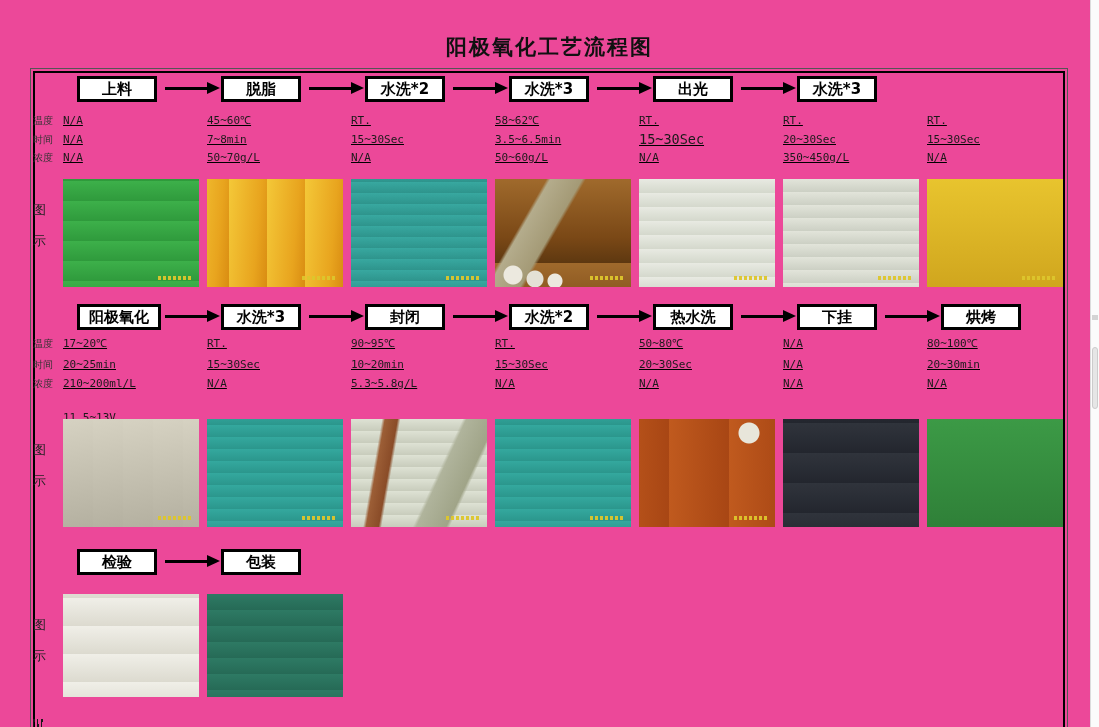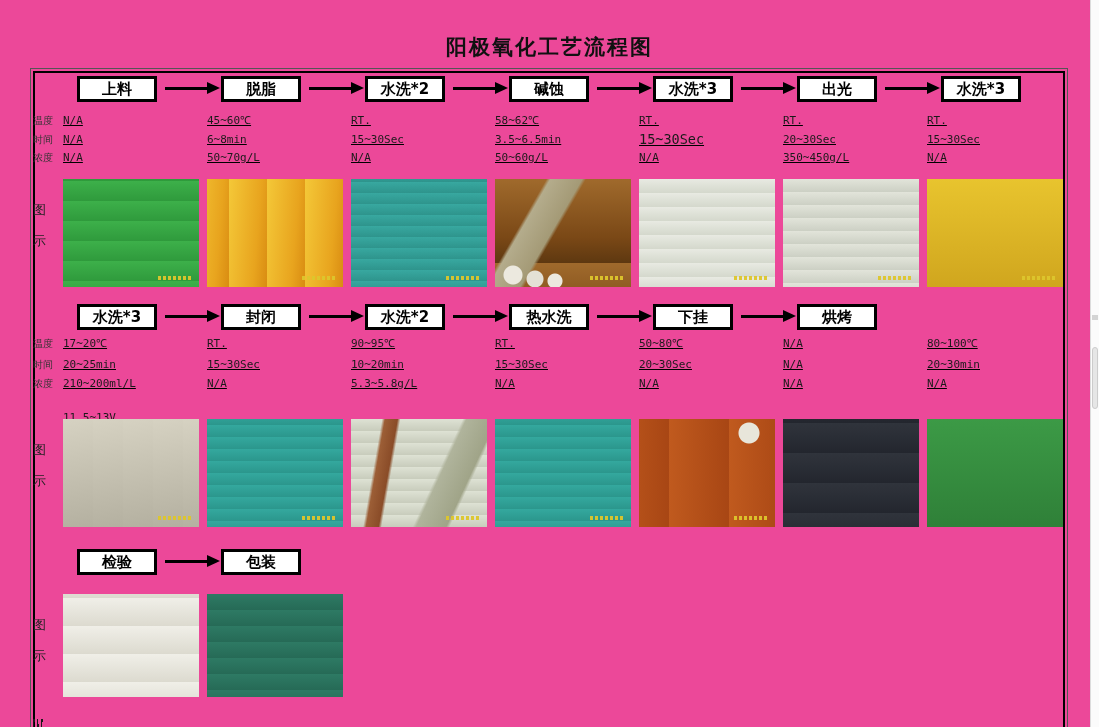--- a/index.html
+++ b/index.html
@@ -161,21 +161,20 @@
 
   <div class="frame-outer">
     <div class="frame-inner"></div>
   </div>
 
   <div id="content">
       <div class="row box-row" style="top: 76px;">
         <div class="bcol"><div class="pbox"><span>上料</span></div><div class="arrow"></div></div>
         <div class="bcol"><div class="pbox"><span>脱脂</span></div><div class="arrow"></div></div>
         <div class="bcol"><div class="pbox"><span>水洗*2</span></div><div class="arrow"></div></div>
-        <div class="bcol"><div class="pbox"><span>碱蚀</span></div><div class="arrow"></div></div>
         <div class="bcol"><div class="pbox"><span>水洗*3</span></div><div class="arrow"></div></div>
         <div class="bcol"><div class="pbox"><span>出光</span></div><div class="arrow"></div></div>
         <div class="bcol"><div class="pbox"><span>水洗*3</span></div></div>
       </div>
       <div class="row param-row" style="top: 113px;">
         <div class="plabel">温度</div>
         <div class="pcell">
           <div class="pval">N/A</div>
         </div>
         <div class="pcell">
@@ -196,21 +195,21 @@
         <div class="pcell">
           <div class="pval">RT.</div>
         </div>
       </div>
       <div class="row param-row" style="top: 132px;">
         <div class="plabel">时间</div>
         <div class="pcell">
           <div class="pval">N/A</div>
         </div>
         <div class="pcell">
-          <div class="pval">6~8min</div>
+          <div class="pval">7~8min</div>
         </div>
         <div class="pcell">
           <div class="pval">15~30Sec</div>
         </div>
         <div class="pcell">
           <div class="pval">3.5~6.5min</div>
         </div>
         <div class="pcell">
           <div class="pval big">15~30Sec</div>
         </div>
@@ -252,20 +251,21 @@
         </div>
         <div class="photo ph-load ts" style="height: 108px;"></div>
         <div class="photo ph-degrease ts" style="height: 108px;"></div>
         <div class="photo ph-rinse2a ts" style="height: 108px;"></div>
         <div class="photo ph-etch ts" style="height: 108px;"></div>
         <div class="photo ph-rinse3a ts" style="height: 108px;"></div>
         <div class="photo ph-bright ts" style="height: 108px;"></div>
         <div class="photo ph-rinse3b ts" style="height: 108px;"></div>
       </div>
       <div class="row box-row" style="top: 304px;">
+        <div class="bcol"><div class="pbox"><span>阳极氧化</span></div><div class="arrow"></div></div>
         <div class="bcol"><div class="pbox"><span>水洗*3</span></div><div class="arrow"></div></div>
         <div class="bcol"><div class="pbox"><span>封闭</span></div><div class="arrow"></div></div>
         <div class="bcol"><div class="pbox"><span>水洗*2</span></div><div class="arrow"></div></div>
         <div class="bcol"><div class="pbox"><span>热水洗</span></div><div class="arrow"></div></div>
         <div class="bcol"><div class="pbox"><span>下挂</span></div><div class="arrow"></div></div>
         <div class="bcol"><div class="pbox"><span>烘烤</span></div></div>
       </div>
       <div class="row param-row" style="top: 336px;">
         <div class="plabel">温度</div>
         <div class="pcell">

